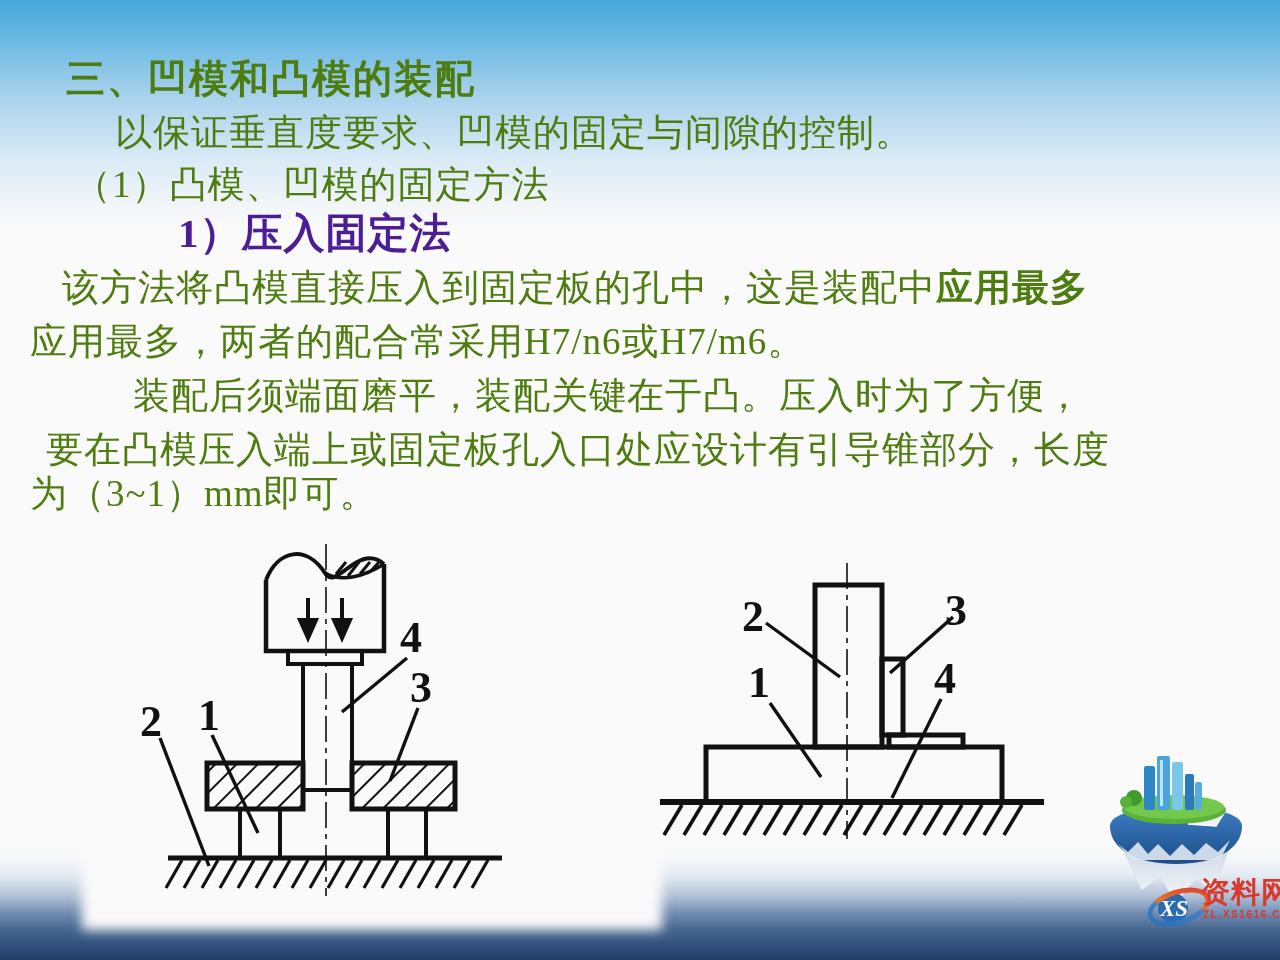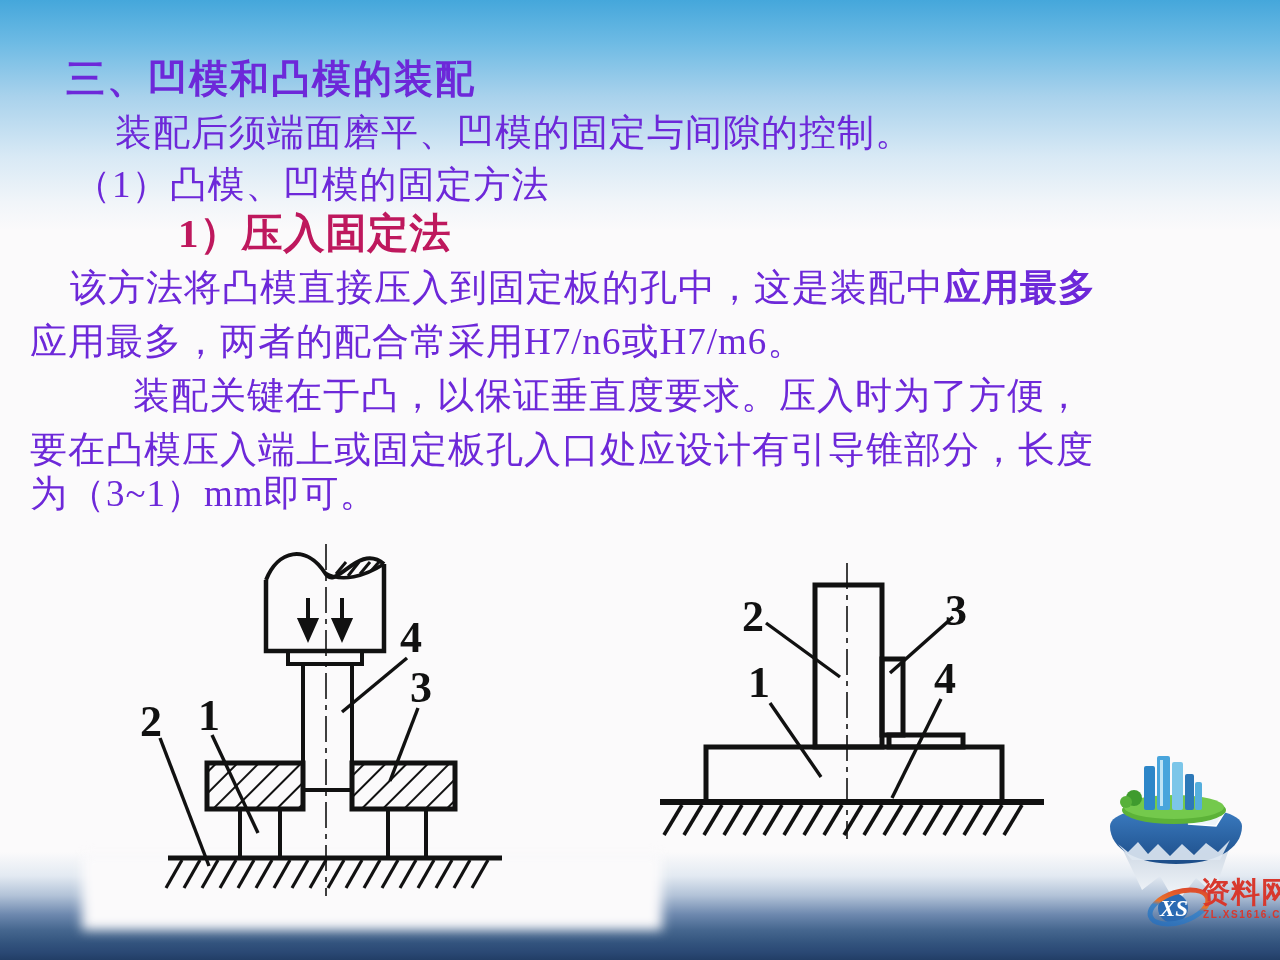--- a/index.html
+++ b/index.html
@@ -21,30 +21,30 @@
     background:linear-gradient(to bottom,
       rgba(251,250,251,0) 0%, #e3eaf2 22%, #b3c3d8 40%, #6d88ae 58%,
       #46678f 72%, #33547e 84%, #2a4874 93%, #223e66 100%);
   }
   .footer-white-patch {
     left:82px; top:854px; width:580px; height:76px; z-index:1;
     background:#fbfafb; filter:blur(6px);
   }
 
   
-  .t { position:absolute; z-index:2; white-space:nowrap; color:#6d28d9;
+  .t { position:absolute; z-index:2; white-space:nowrap; color:#4d7c0f;
        font-size:37px; letter-spacing:1px; }
   .t-title  { left:66px;  top:52px;  font-size:39px; font-weight:bold; letter-spacing:2px; }
   .t-intro  { left:115px; top:108px; }
   .t-mh     { left:74px;  top:160px; }
-  .t-blue   { left:178px; top:206px; font-size:41px; font-weight:bold; color:#be185d; }
-  .t-p1l1   { left:62px;  top:263px;margin-left:8px; }
+  .t-blue   { left:178px; top:206px; font-size:41px; font-weight:bold; color:#4c1d95; }
+  .t-p1l1   { left:62px;  top:263px; }
   .t-p1l2   { left:30px;  top:317px; }
   .t-p2l1   { left:133px; top:371px; }
-  .t-p2l2   { left:30px;  top:425px; }
+  .t-p2l2   { left:46px;  top:425px; }
   .t-p2l3   { left:30px;  top:469px; }
   .bold-run { font-weight:bold; }
 
   
   .diag { position:absolute; z-index:2; }
   .d-left  { left:120px; top:540px; }
   .d-right { left:640px; top:555px; }
   .num { font-family:"Liberation Serif","DejaVu Serif",serif; font-weight:bold; font-size:44px; fill:#111; }
 
   
@@ -59,26 +59,26 @@
              font-weight:bold; font-size:10px; color:#d8382d; letter-spacing:1.6px; white-space:nowrap; }
 </style>
 </head>
 <body>
 
 <div class="layer top-grad"></div>
 <div class="layer footer-ocean"></div>
 <div class="layer footer-white-patch"></div>
 
 <div class="t t-title">三、凹模和凸模的装配</div>
-<div class="t t-intro">装配后须端面磨平、凹模的固定与间隙的控制。</div>
+<div class="t t-intro">以保证垂直度要求、凹模的固定与间隙的控制。</div>
 <div class="t t-mh">（1）凸模、凹模的固定方法</div>
 <div class="t t-blue">1）压入固定法</div>
 <div class="t t-p1l1"><span>该方法将凸模直接压入到固定板的孔中，这是装配中</span><span class="bold-run">应用最多</span></div>
 <div class="t t-p1l2">应用最多，两者的配合常采用H7/n6或H7/m6。</div>
-<div class="t t-p2l1">装配关键在于凸，以保证垂直度要求。压入时为了方便，</div>
+<div class="t t-p2l1">装配后须端面磨平，装配关键在于凸。压入时为了方便，</div>
 <div class="t t-p2l2">要在凸模压入端上或固定板孔入口处应设计有引导锥部分，长度</div>
 <div class="t t-p2l3">为（3~1）mm即可。</div>
 
 <svg class="diag d-left" width="425" height="360" viewBox="0 0 425 360">
   <defs>
     <pattern id="hatchL" patternUnits="userSpaceOnUse" width="15" height="15" patternTransform="rotate(45)">
       <line x1="0" y1="0" x2="0" y2="15" stroke="#111" stroke-width="4"></line>
     </pattern>
   </defs>
 

